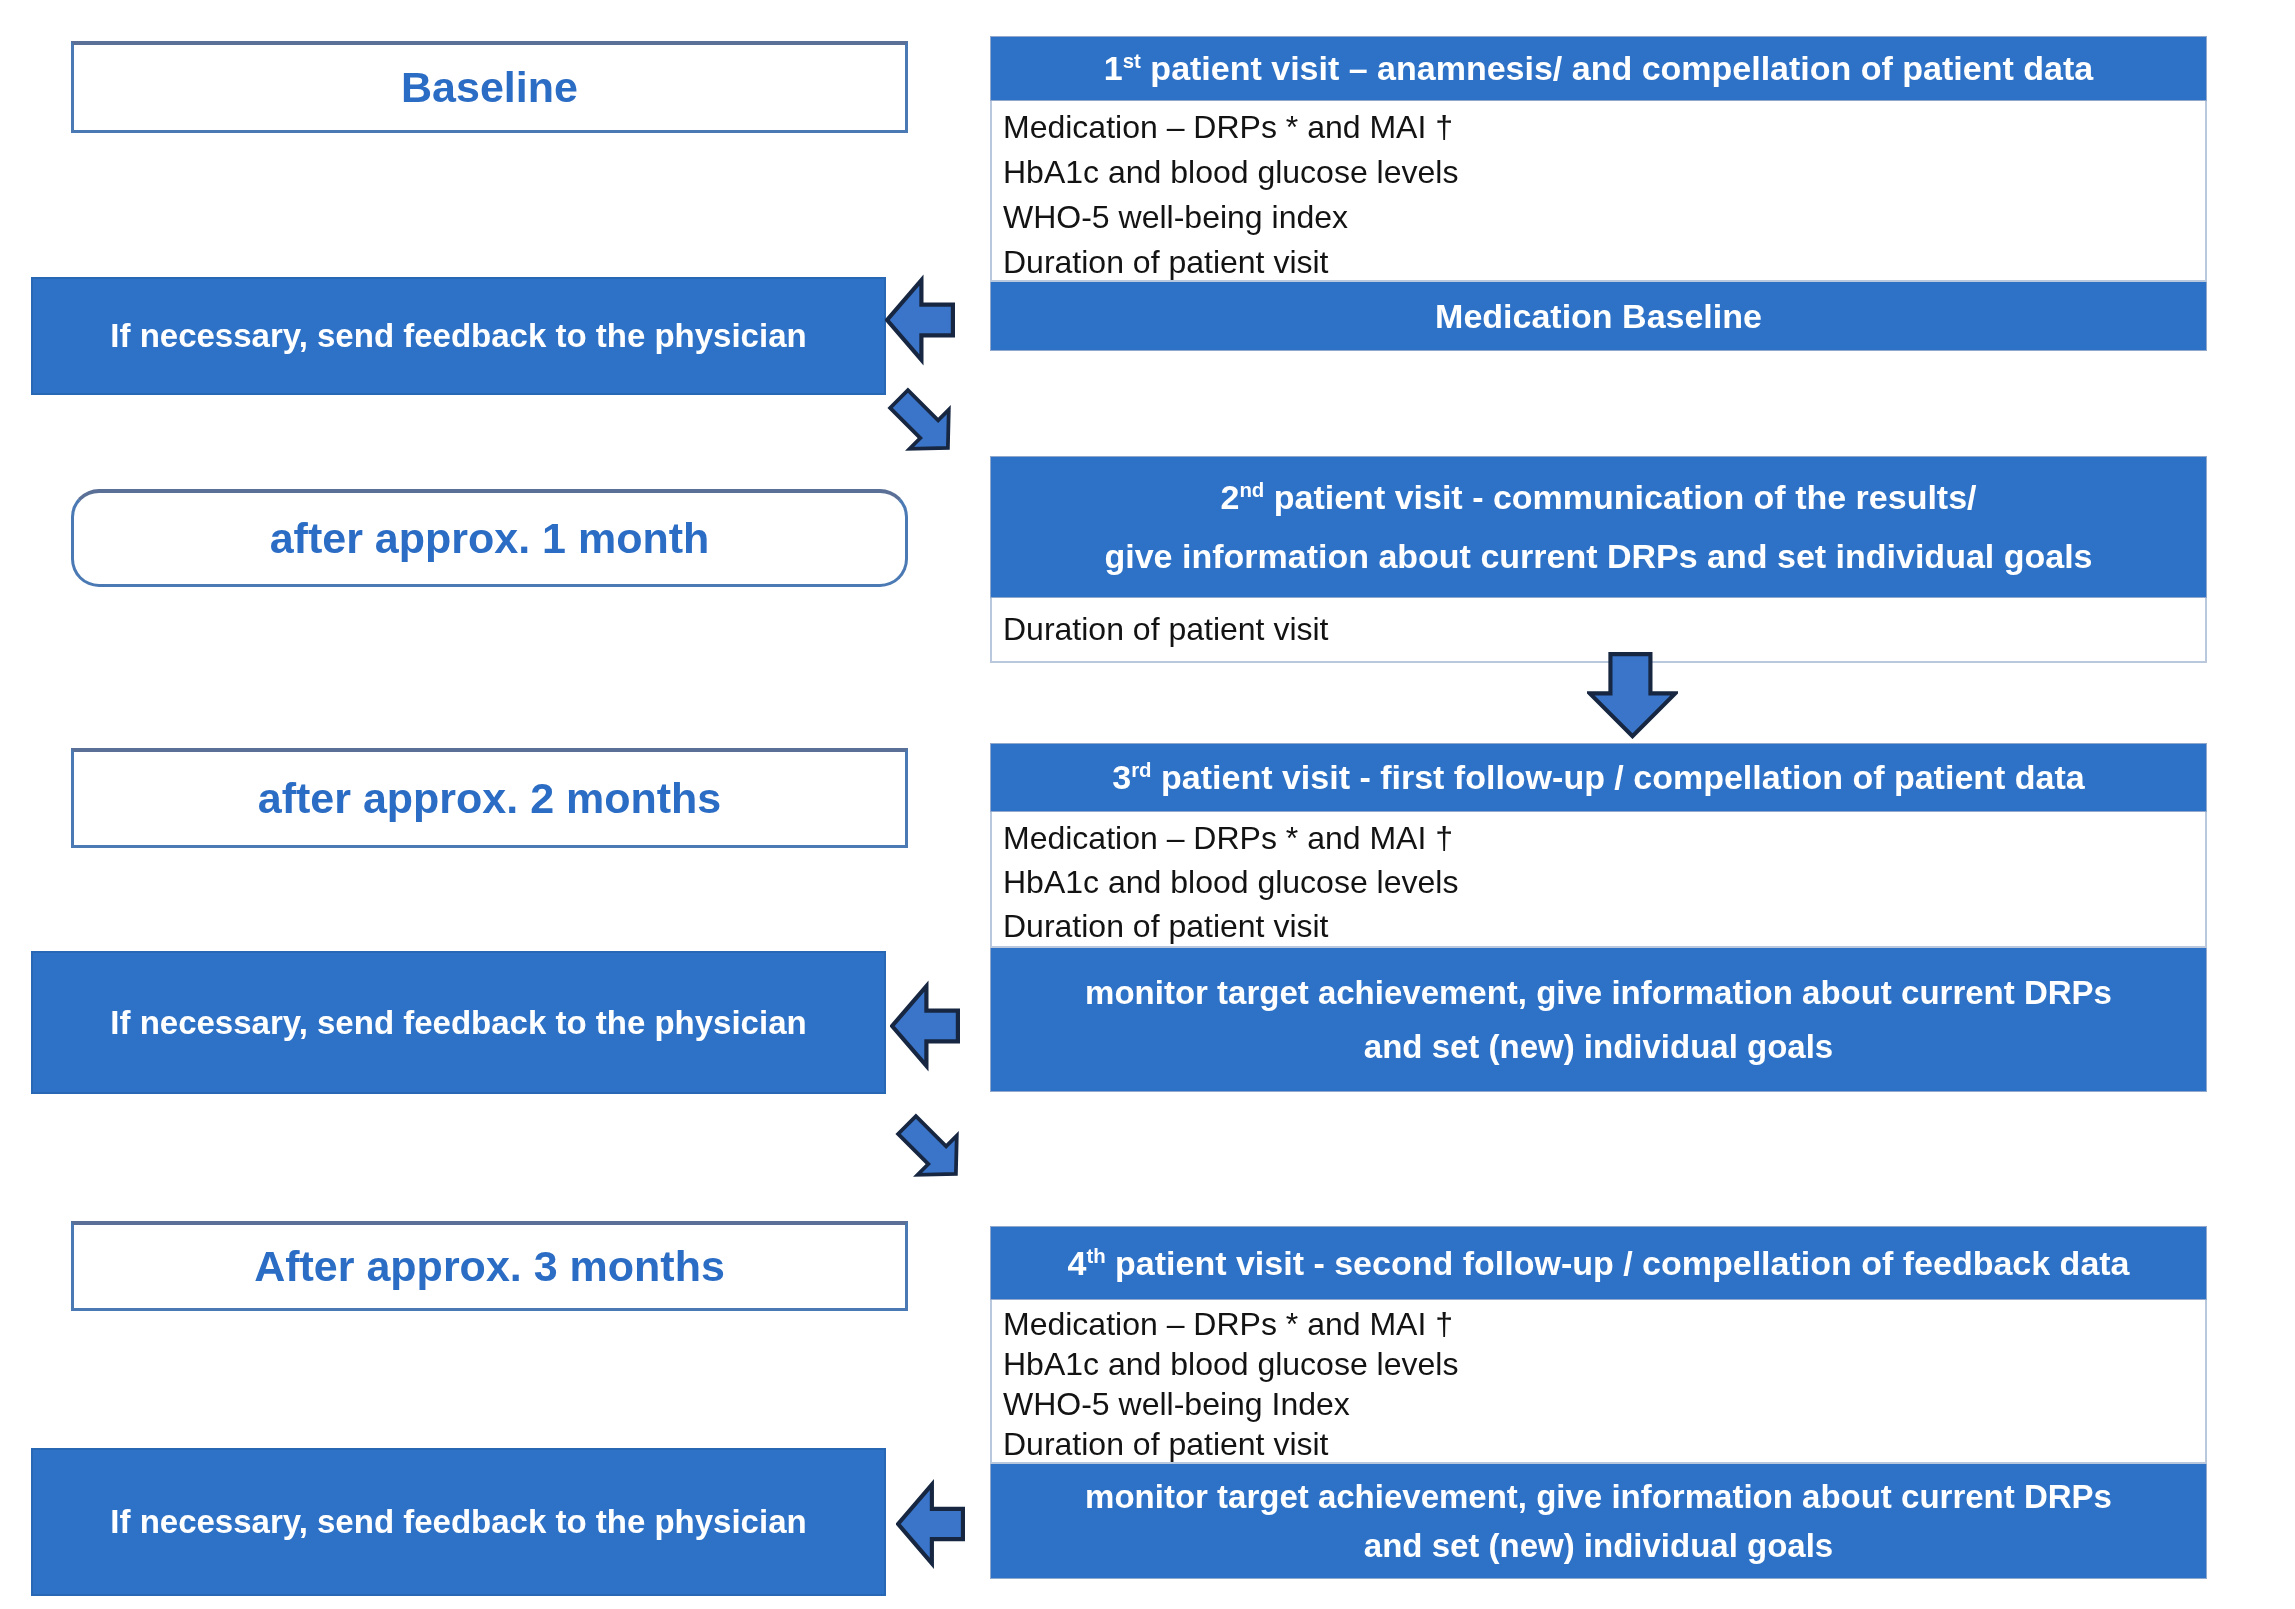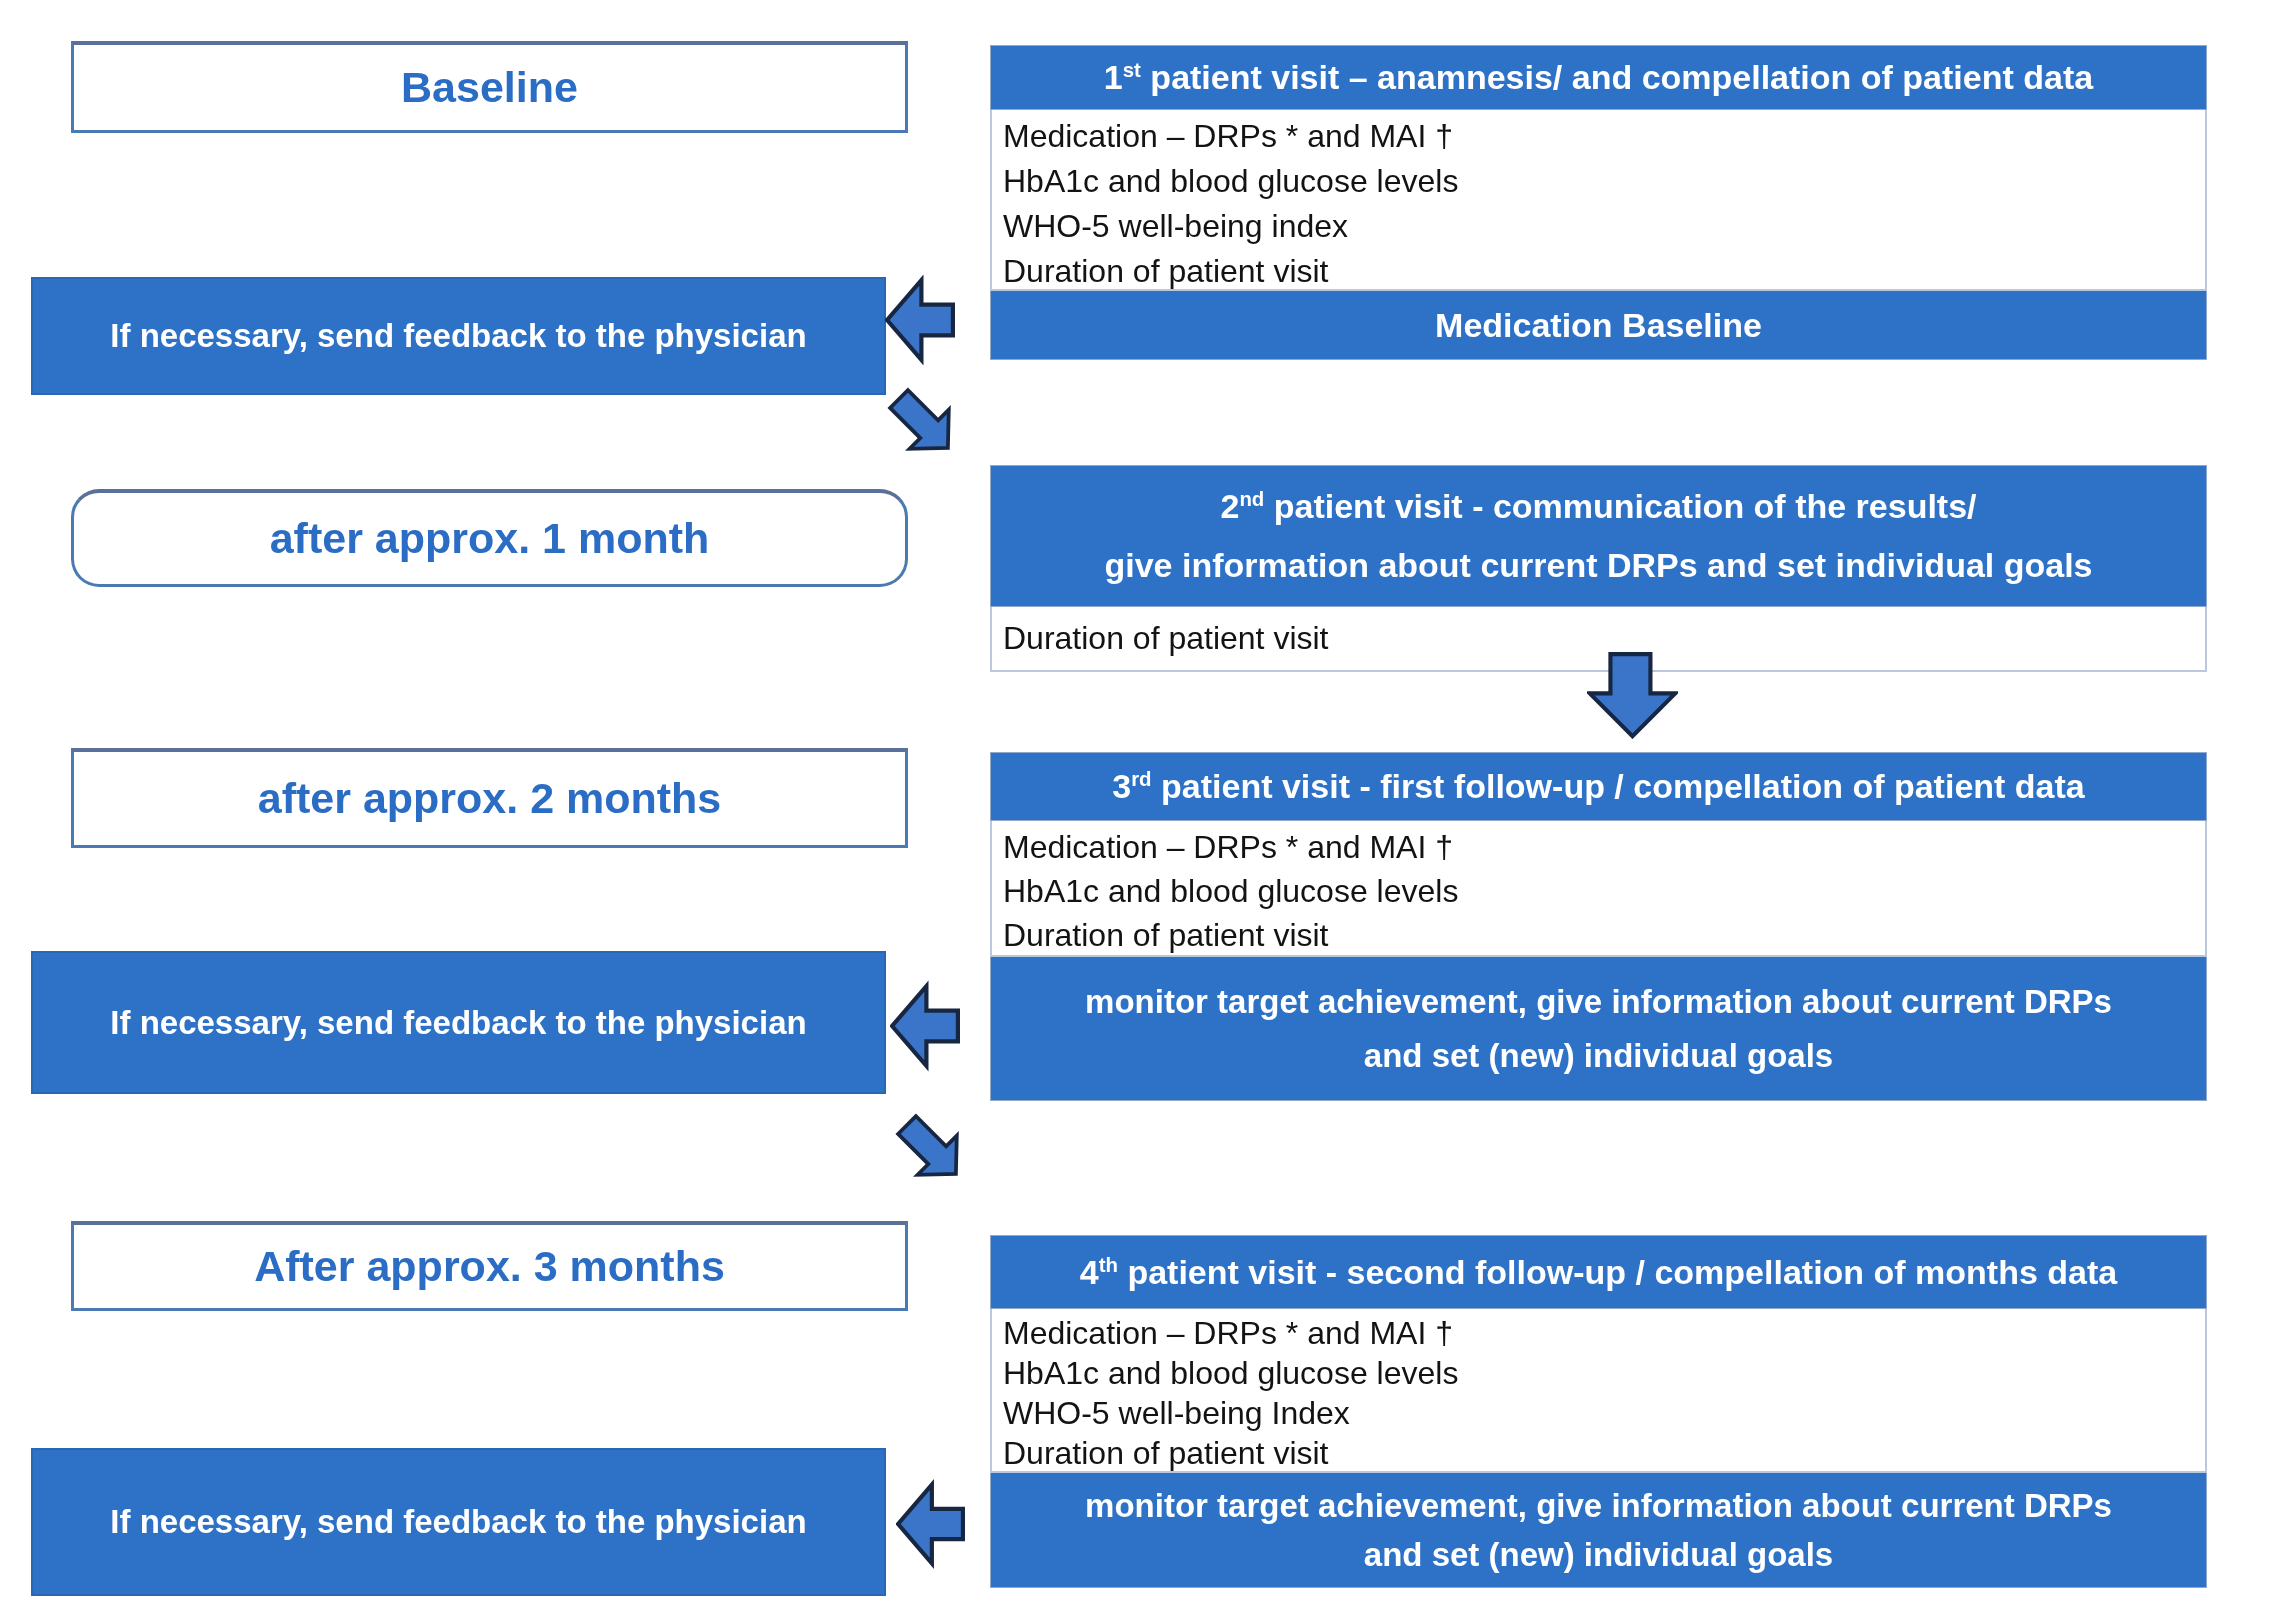--- a/index.html
+++ b/index.html
@@ -34,21 +34,21 @@
     position:absolute;left:31px;width:855px;box-sizing:border-box;
     background:var(--blue-fill);
     border:2.1px solid #2767b3;
     display:flex;align-items:center;justify-content:center;
     color:var(--white);font-weight:bold;font-size:33px;
     text-align:right;
   }
 
   
   .visit{
-    position:absolute;left:990px;width:1217px;box-sizing:border-box;margin-top:9px;
+    position:absolute;left:990px;width:1217px;box-sizing:border-box;
   }
   .visit-header{
     box-sizing:border-box;width:100%;
     background:var(--blue-fill);
     border:1.4px solid #8fa8cc;
     color:var(--white);font-weight:bold;font-size:34px;
     display:flex;align-items:center;justify-content:center;
     text-align:center;white-space:pre-line;
   }
   .visit-body{
@@ -150,21 +150,21 @@
         <div class="body-line">Duration of patient visit</div>
       </div>
     <div class="visit-footer" style="height:144px;line-height:54px;">
       <span>monitor target achievement, give information about current DRPs
 and set (new) individual goals</span>
     </div>
   </div>
 
   <div class="visit" style="top:1226px;">
     <div class="visit-header" style="height:74px;">
-      <span><span>4</span><sup>th</sup><span> patient visit - second follow-up / compellation of months data</span></span>
+      <span><span>4</span><sup>th</sup><span> patient visit - second follow-up / compellation of feedback data</span></span>
     </div>
     <div class="visit-body lh59" style="height:164px;">
         <div class="body-line">Medication – DRPs * and MAI †</div>
         <div class="body-line">HbA1c and blood glucose levels</div>
         <div class="body-line">WHO-5 well-being Index</div>
         <div class="body-line">Duration of patient visit</div>
       </div>
     <div class="visit-footer" style="height:115px;line-height:49px;">
       <span>monitor target achievement, give information about current DRPs
 and set (new) individual goals</span>

